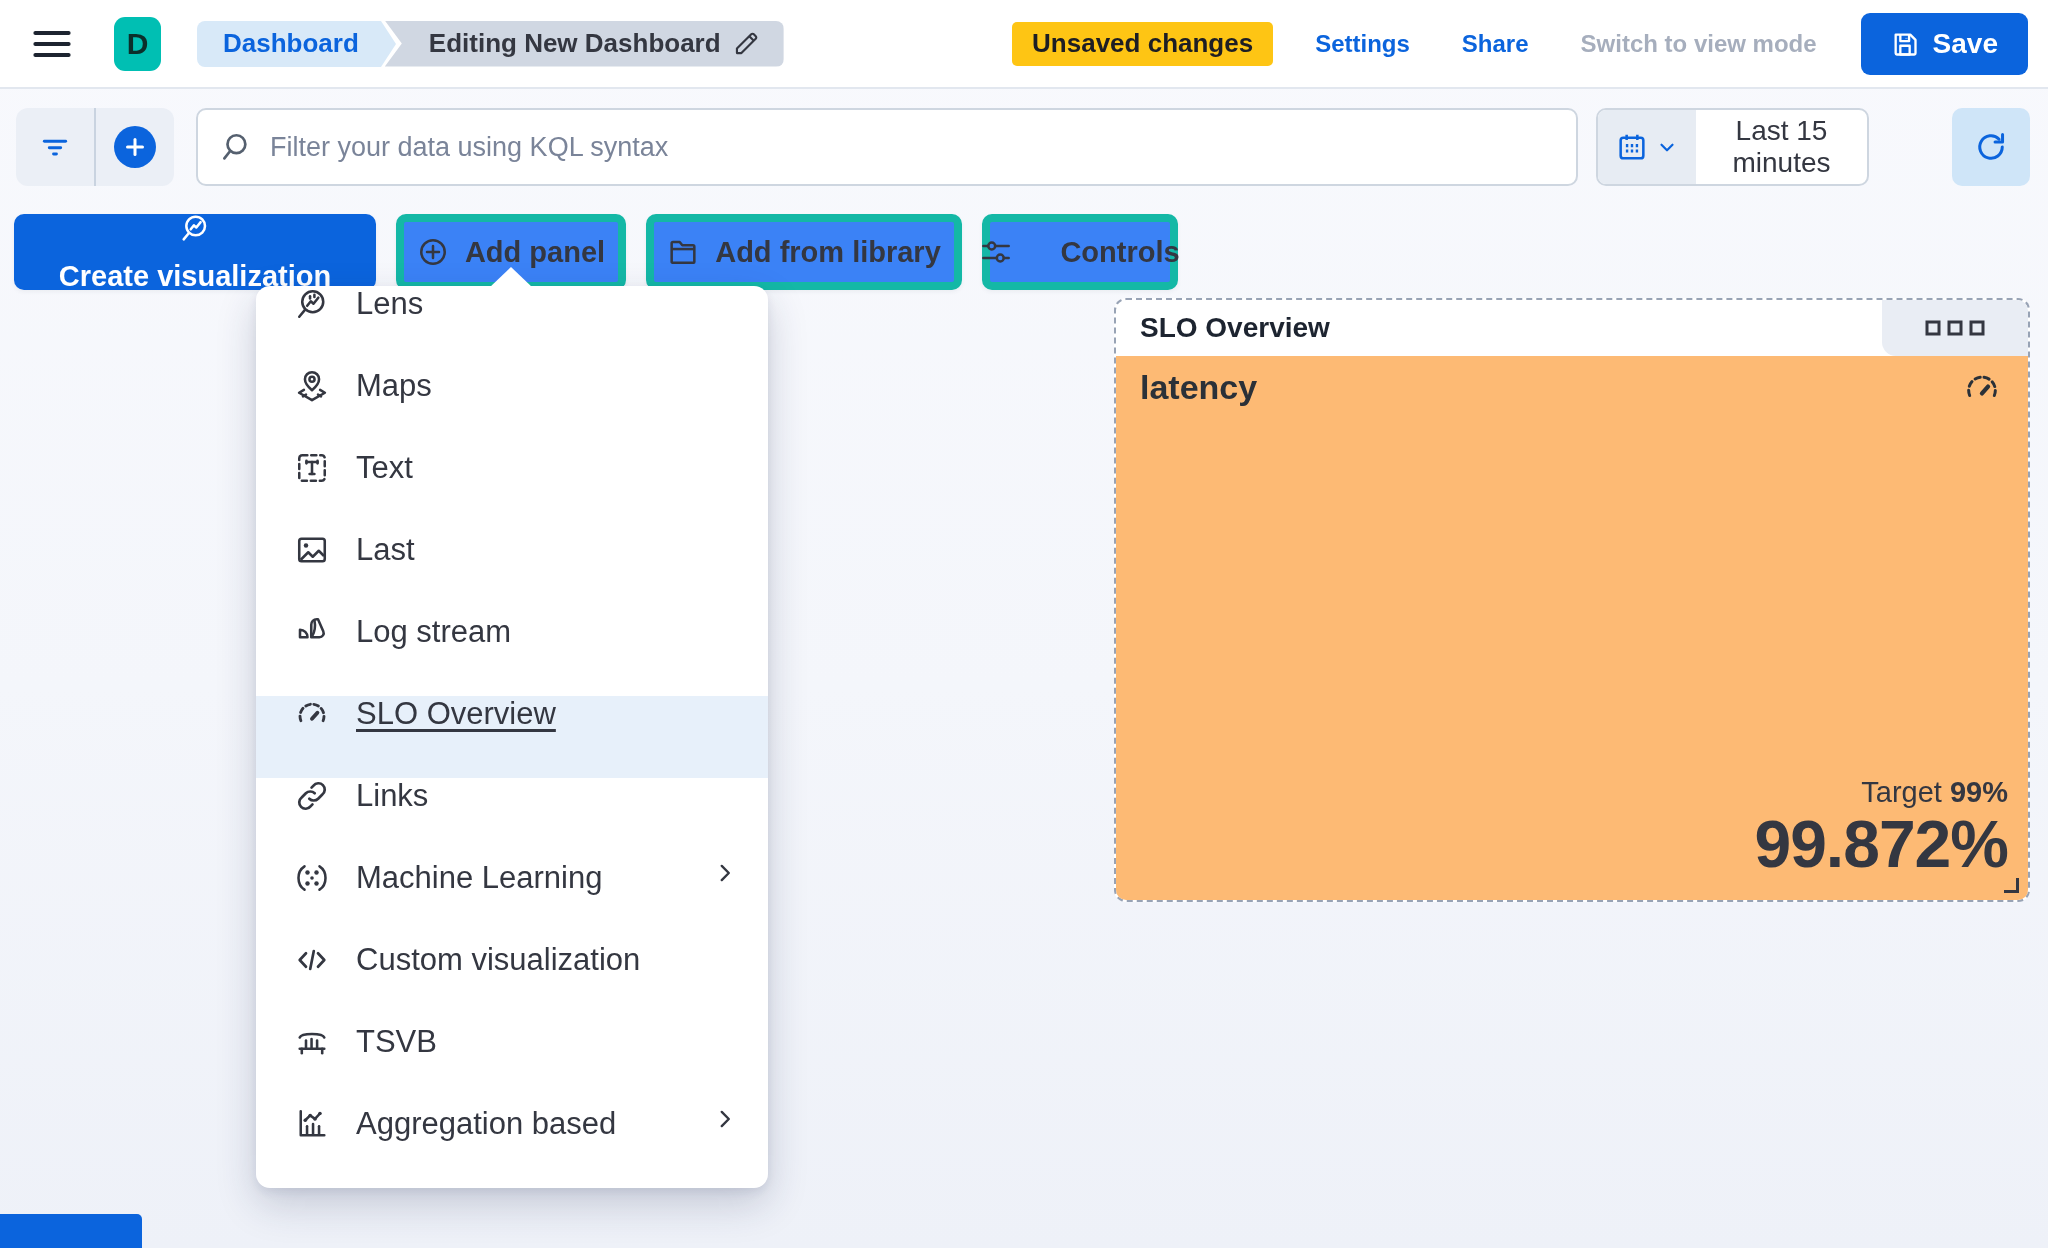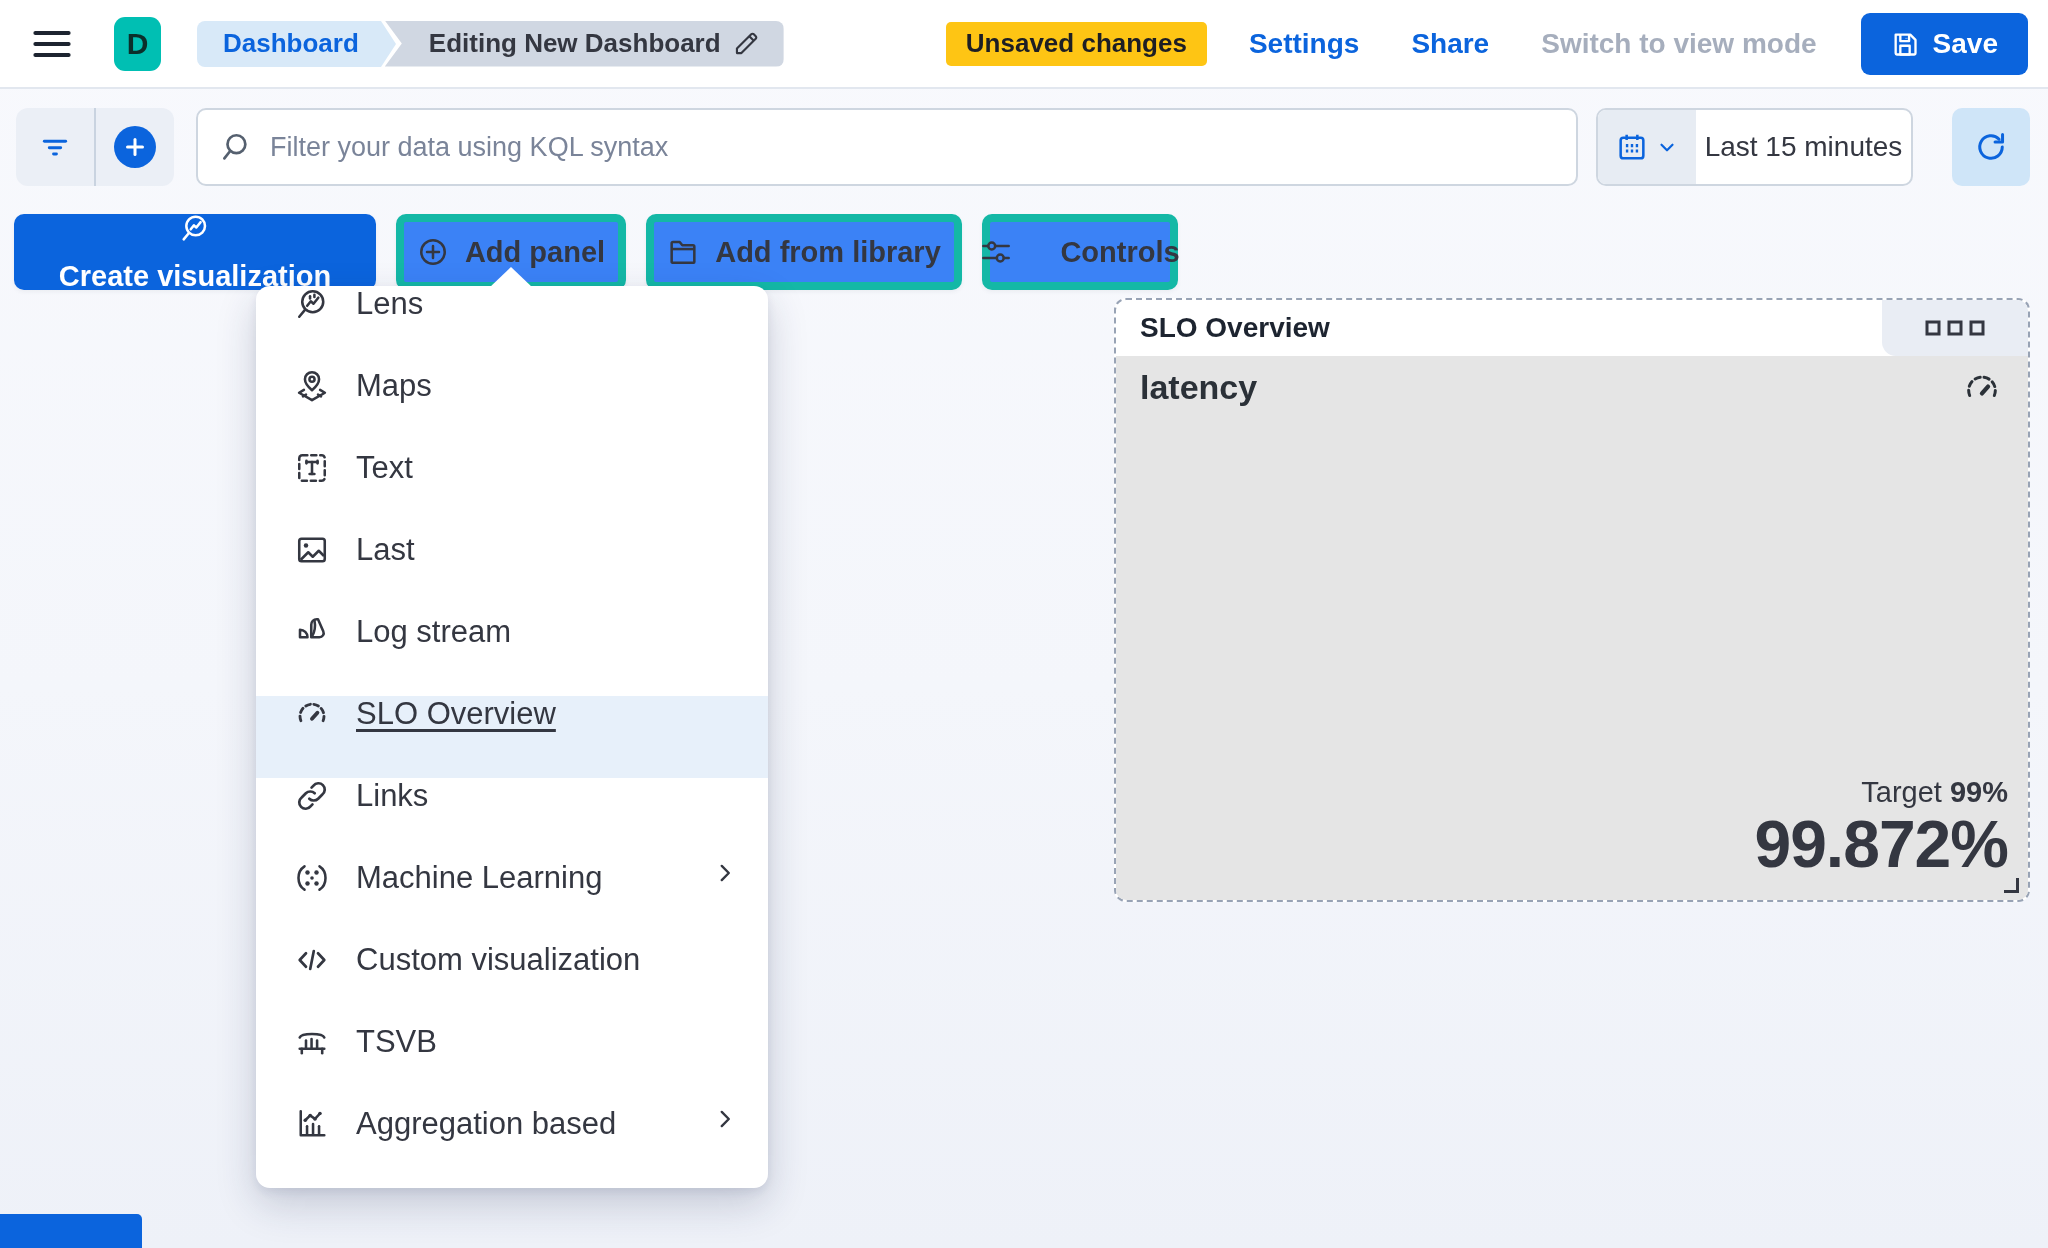--- a/index.html
+++ b/index.html
@@ -40,21 +40,21 @@
     background:#d0d7e2; color:#343741; padding:0 24px 0 44px; margin-left:4px;
     border-radius:0 8px 8px 0;
     clip-path: polygon(0 0, 100% 0, 100% 100%, 0 100%, 17px 50%);
     gap:12px;
   }
   .hdr-right { margin-left:auto; display:flex; align-items:center; margin-right:20px; }
   .badge-warn {
     background:#fec514; color:#1d1e24; font-size:26px; font-weight:600;
     height:44px; display:flex; align-items:center; padding:0 20px; border-radius:5px;
   }
-  .hdr-link { font-size:28px; font-weight:600; color:#0b64dd; background:none; border:none; cursor:pointer; }
+  .hdr-link { font-size:24px; font-weight:600; color:#0b64dd; background:none; border:none; cursor:pointer; }
   .hdr-link.settings { margin-left:42px; }
   .hdr-link.share { margin-left:52px; }
   .hdr-link.disabled { color:#a6aebd; margin-left:52px; cursor:default; }
   .save-btn {
     margin-left:44px; height:62px; padding:0 30px; border:none; border-radius:9px;
     background:#0b64dd; color:#fff; font-size:28px; font-weight:600;
     display:flex; align-items:center; gap:14px; cursor:pointer;
     font-family:inherit;
   }
 
@@ -72,21 +72,21 @@
     background:#fff; border:2px solid #ced6e0; border-radius:10px;
     display:flex; align-items:center; padding:16px 20px;
   }
   .kql-input input {
     border:none; outline:none; flex:1; font-size:27px; margin-left:18px;
     font-family:inherit; color:#343741; background:transparent;
   }
   .kql-input input::placeholder { color:#7a8499; }
 
   .date-picker {
-    position:absolute; left:1596px; top:108px; width:317px; height:78px;
+    position:absolute; left:1596px; top:108px; width:273px; height:78px;
     background:#fff; border:2px solid #ced6e0; border-radius:10px;
     display:flex; overflow:hidden;
   }
   .date-left {
     width:98px; background:#e7ecf3; display:flex; align-items:center; justify-content:center;
     gap:8px; cursor:pointer; border:none;
   }
   .date-right { flex:1; display:flex; align-items:center; justify-content:center; font-size:28px; color:#343741; cursor:pointer; background:none; border:none; font-family:inherit; }
 
   .refresh-btn {
@@ -141,21 +141,21 @@
     font-size:28px; font-weight:700; color:#1d2430; cursor:grab;
   }
   .slo-actions-tab {
     position:absolute; right:0; top:0; width:146px; height:56px;
     background:#e9edf4; border-radius:0 10px 0 14px;
     display:flex; align-items:center; justify-content:center;
     cursor:pointer; border:none;
   }
   .slo-content {
     position:absolute; left:0; top:56px; width:100%; height:546px;
-    background:#e5e5e5;
+    background:#fdba74;
     text-decoration:underline;
   }
   .slo-metric-label { position:absolute; left:24px; top:12px; font-size:34px; font-weight:700; color:#2b3138; }
   .slo-gauge { position:absolute; right:26px; top:12px; }
   .slo-metric-block { position:absolute; right:20px; bottom:22px; text-align:right; }
   .slo-target { font-size:29px; color:#343741; }
   .slo-target b { font-weight:700; }
   .slo-value { font-size:66px; font-weight:700; color:#343741; letter-spacing:-1px; line-height:1.08; }
   .resize-handle {
     position:absolute; right:9px; bottom:9px; width:15px; height:15px;

